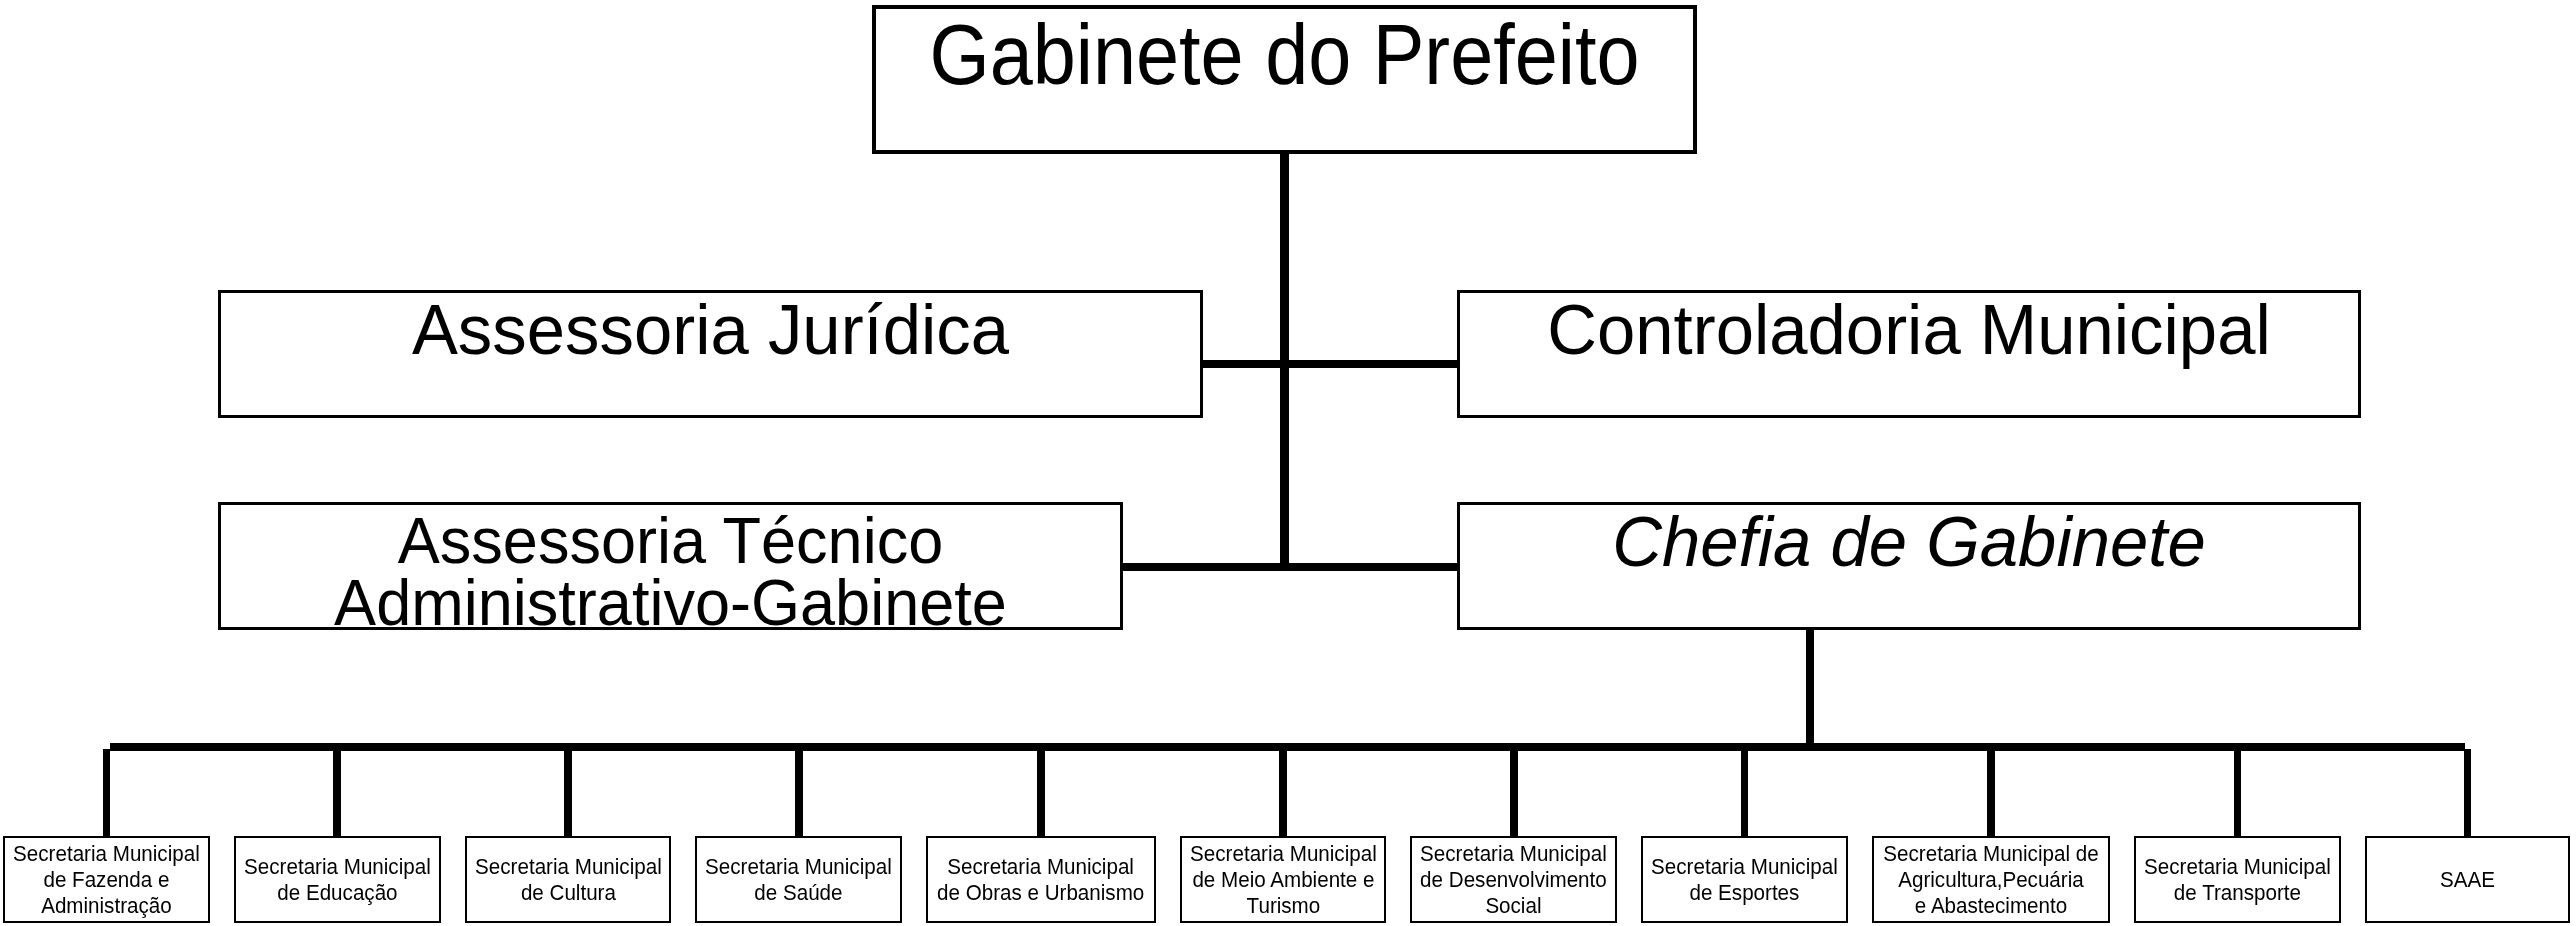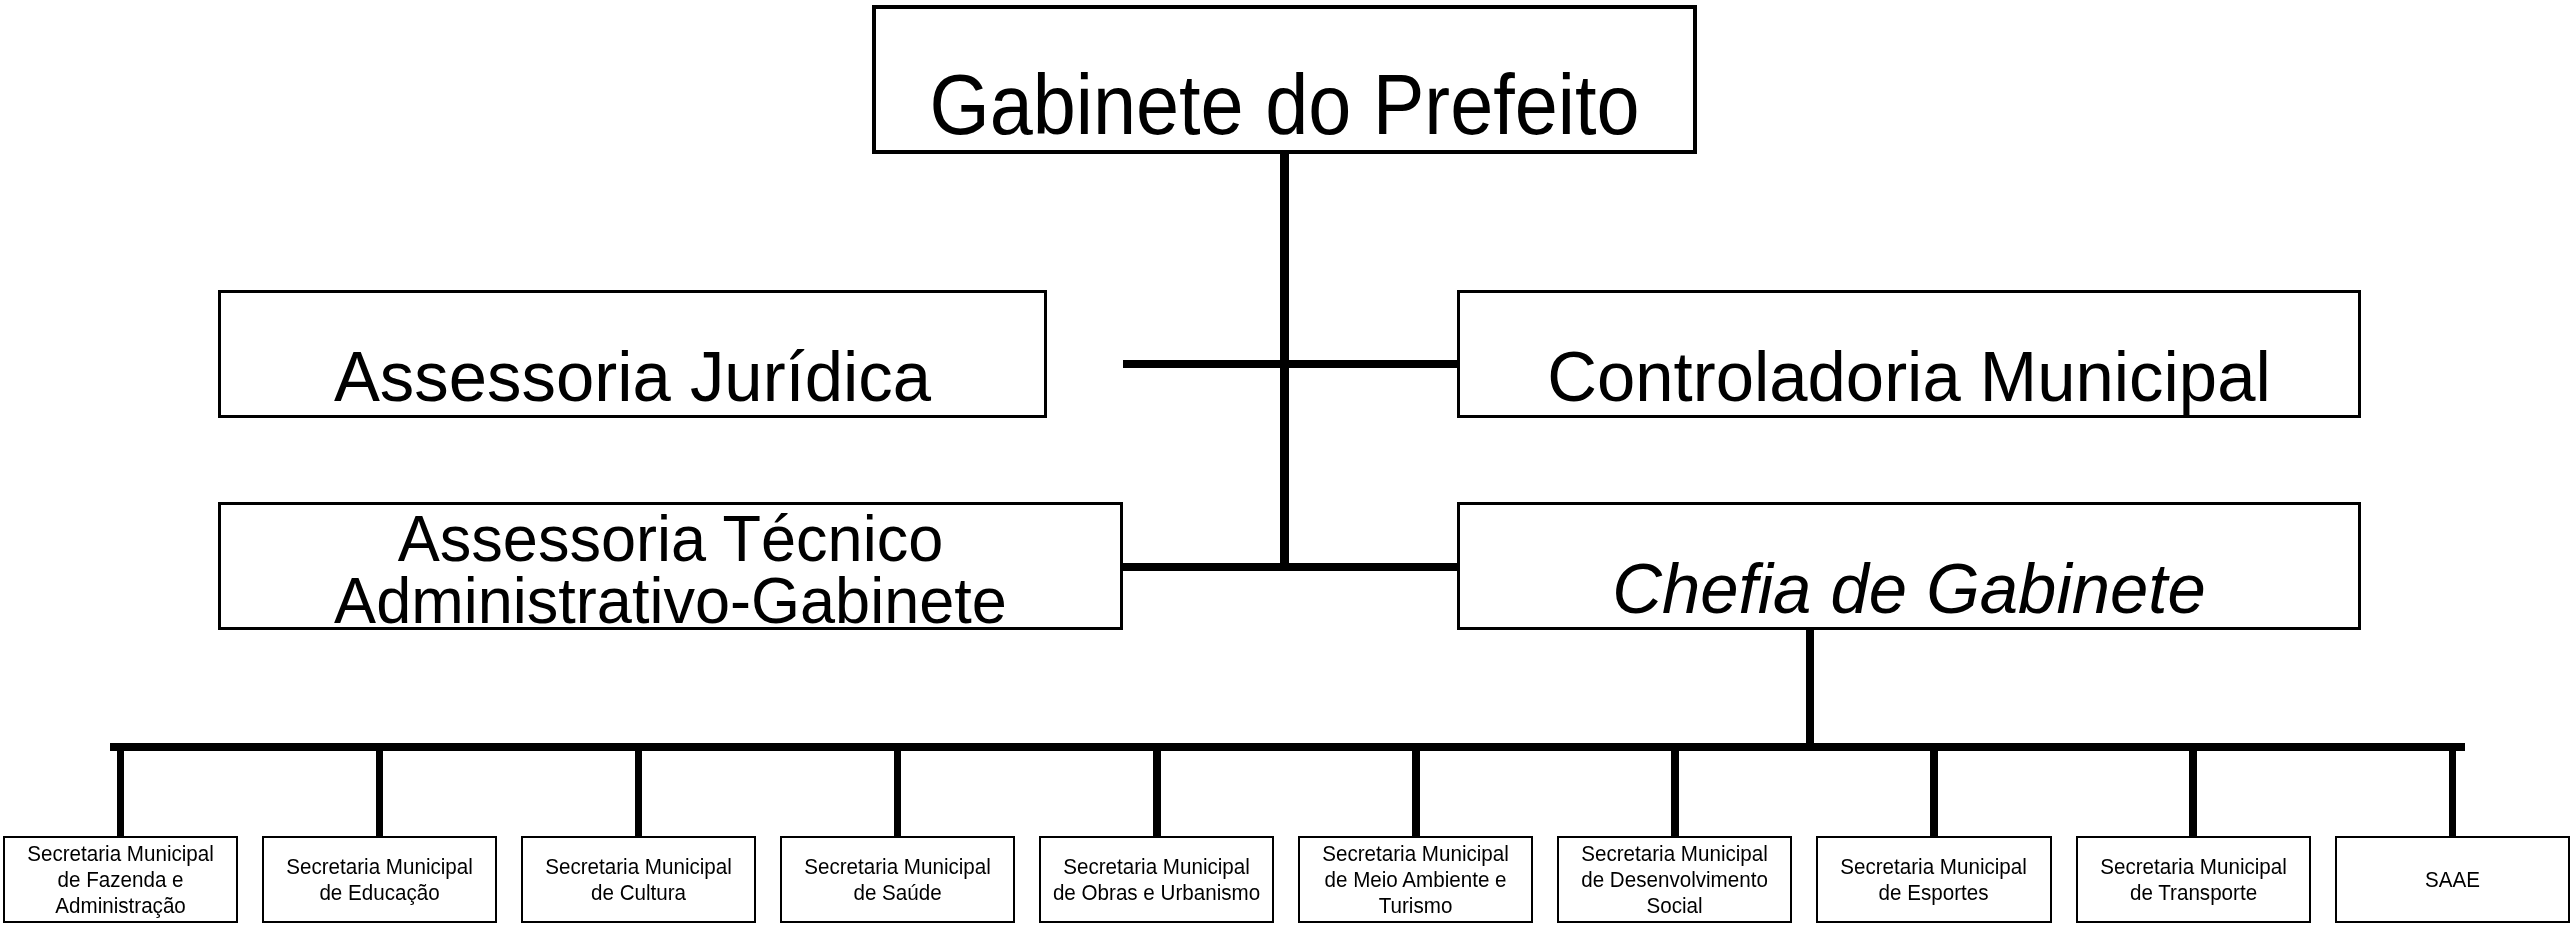--- a/index.html
+++ b/index.html
@@ -1,27 +1,27 @@
 <!DOCTYPE html>
 <html style="font-size:15px"><head>
 <meta charset="utf-8">
 <style>
   html,body{margin:0;padding:0;background:#ffffff;}
   body{font-family:"Liberation Sans", sans-serif; color:#000;}
   .canvas{position:relative;width:2576px;height:927px;background:#fff;overflow:hidden;}
 
   
-  .node{position:absolute;background:#fff;display:flex;align-items:flex-end;justify-content:center;box-sizing:border-box;}
+  .node{position:absolute;background:#fff;display:flex;align-items:flex-start;justify-content:center;box-sizing:border-box;}
   .node .txt{display:block;width:100%;text-align:center;white-space:pre;line-height:1.05;}
 
   
   .node-root{left:872px;top:4.7px;width:825px;height:149px;border:4.7px solid #000;}
   .node-root .txt{font-size:86px;transform:scaleX(.90);}
 
-  .node-aj{left:218px;top:290px;width:829px;height:128px;border:3.7px solid #000;}
+  .node-aj{left:218px;top:290px;width:985px;height:128px;border:3.7px solid #000;}
   .node-cm{left:1457px;top:290px;width:904px;height:128px;border:3.7px solid #000;}
   .node-at{left:218px;top:502px;width:905px;height:128px;border:3.7px solid #000;}
   .node-cg{left:1457px;top:502px;width:904px;height:128px;border:3.7px solid #000;font-style:italic;}
   .node-aj .txt,.node-cm .txt,.node-cg .txt{font-size:71px;transform:scaleX(.97);}
   .node-at .txt{font-size:65px;line-height:62px;transform:scaleX(.97) translateY(4.7px);}
 
   
   .line{position:absolute;background:#000;}
   .drop-root{left:1280px;top:151px;width:9.3px;height:420px;}
   .conn-row2{left:1123px;top:360px;width:334px;height:8.4px;}
@@ -103,20 +103,26 @@
 de Desenvolvimento
 Social</span>
     </div>
       <div class="sec-box">
       <span class="drop"></span>
       <span class="txt">Secretaria Municipal
 de Esportes</span>
     </div>
       <div class="sec-box">
       <span class="drop"></span>
+      <span class="txt">Secretaria Municipal de
+Agricultura,Pecuária
+e Abastecimento</span>
+    </div>
+      <div class="sec-box">
+      <span class="drop"></span>
       <span class="txt">Secretaria Municipal
 de Transporte</span>
     </div>
       <div class="sec-box">
       <span class="drop"></span>
       <span class="txt">SAAE</span>
     </div>
     </div>
 
 </div>

